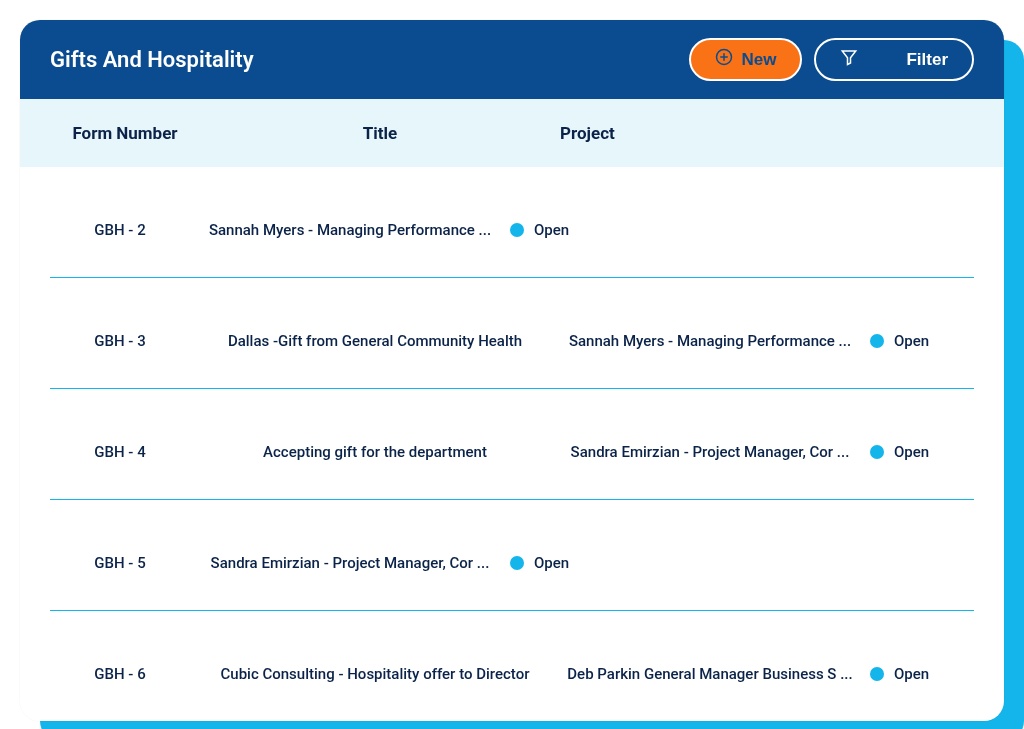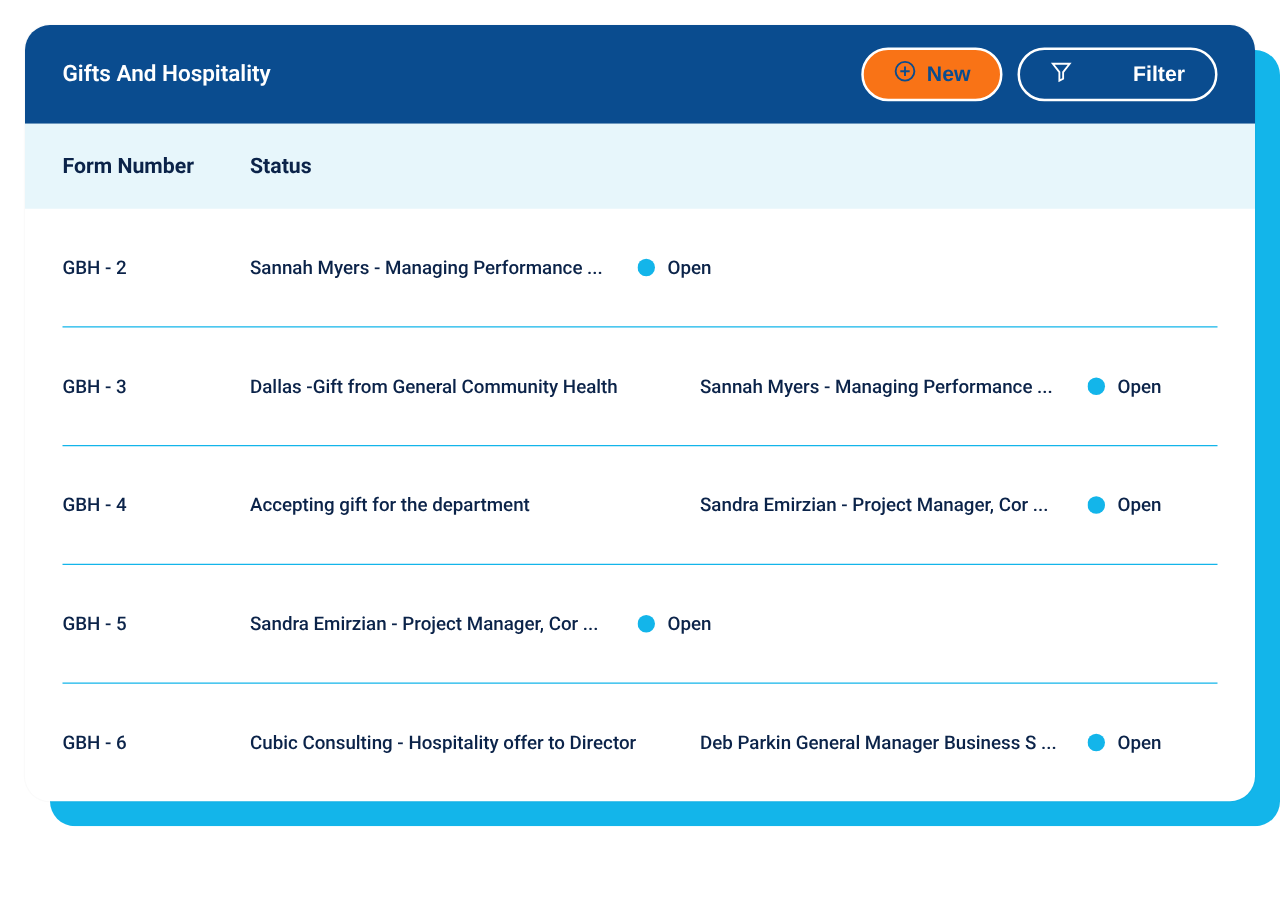--- a/index.html
+++ b/index.html
@@ -37,21 +37,21 @@
     }
     .header {
       background: #0a4c8f;
       padding: 18px 30px;
       display: flex;
       align-items: center;
       justify-content: space-between;
     }
     .header-title {
       color: #ffffff;
-      font-size: 18px;
+      font-size: 22px;
       font-weight: 600;
     }
     .header-actions {
       display: flex;
       gap: 12px;
       align-items: center;
     }
     .btn {
       display: inline-flex;
       align-items: center;
@@ -82,37 +82,39 @@
     .table-wrap {
       width: 100%;
     }
     .thead {
       background: #e7f6fb;
       display: flex;
       padding: 24px 30px;
     }
     .th, .td {
       color: #0b2349;
+      text-align: center;
     }
     .th {
       font-size: 17px;
       font-weight: 700;
     }
     .col-form { width: 150px; flex-shrink: 0; }
     .col-title { width: 360px; flex-shrink: 0; }
     .col-officer { width: 310px; flex-shrink: 0; }
     .col-status { width: 100px; flex-shrink: 0; text-align: left; }
     .tbody {
       padding: 0 30px;
     }
     .row {
       display: flex;
       align-items: center;
       padding: 38px 0;
       border-bottom: 1px solid #13b5ea;
+      margin-top: 16px;
     }
     .row:last-child {
       border-bottom: none;
     }
     .td {
       font-size: 15px;
       font-weight: 500;
       color: #0b2349;
       white-space: nowrap;
       overflow: hidden;
@@ -159,21 +161,22 @@
             </svg>
           </span>
           <span>Filter</span>
         </button>
       </div>
     </div>
 
     <div class="table-wrap">
       <div class="thead">
         <div class="th col-form">Form Number</div>
-        <div class="th col-status">Status</div>
+        <div class="th col-title">Title</div>
+        <div class="th col-status">Project</div>
       </div>
       <div class="tbody">
 
         <div class="row">
           <div class="td col-form">GBH - 2</div>
           <div class="td col-officer">Sannah Myers - Managing Performance ...</div>
           <div class="td col-status status-cell">
             <span class="status-dot"></span>
             <span>Open</span>
           </div>

